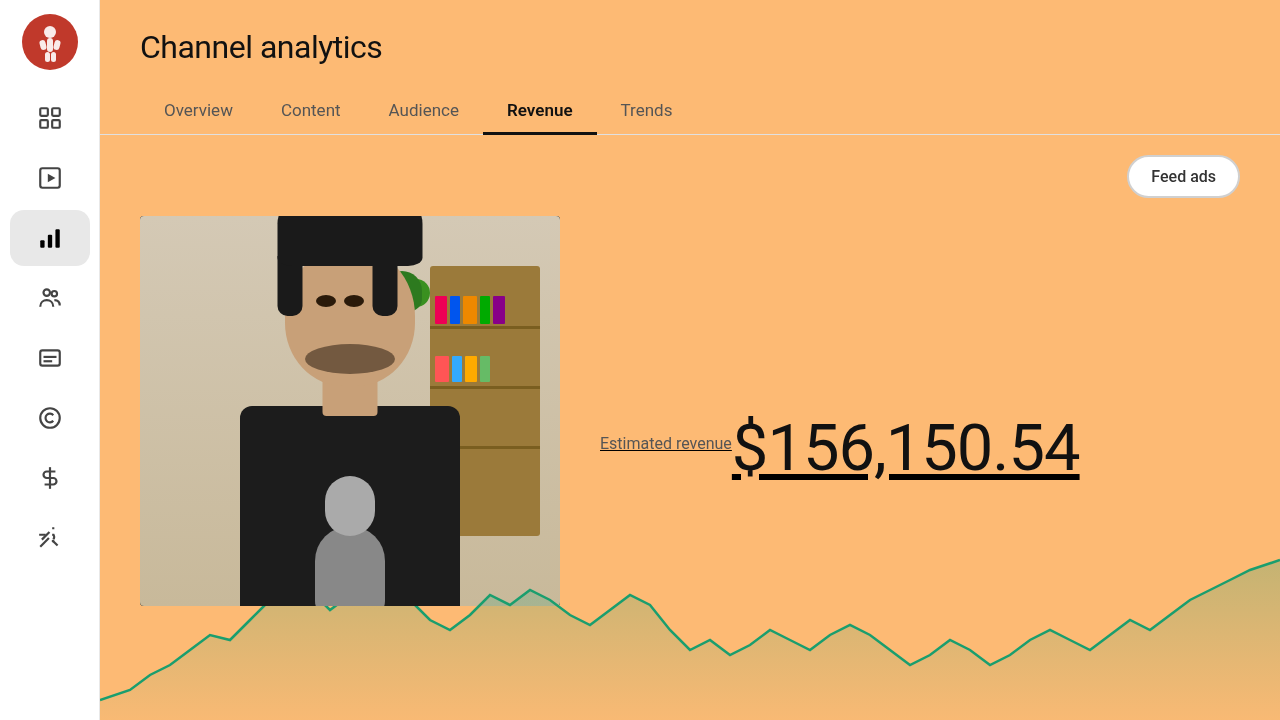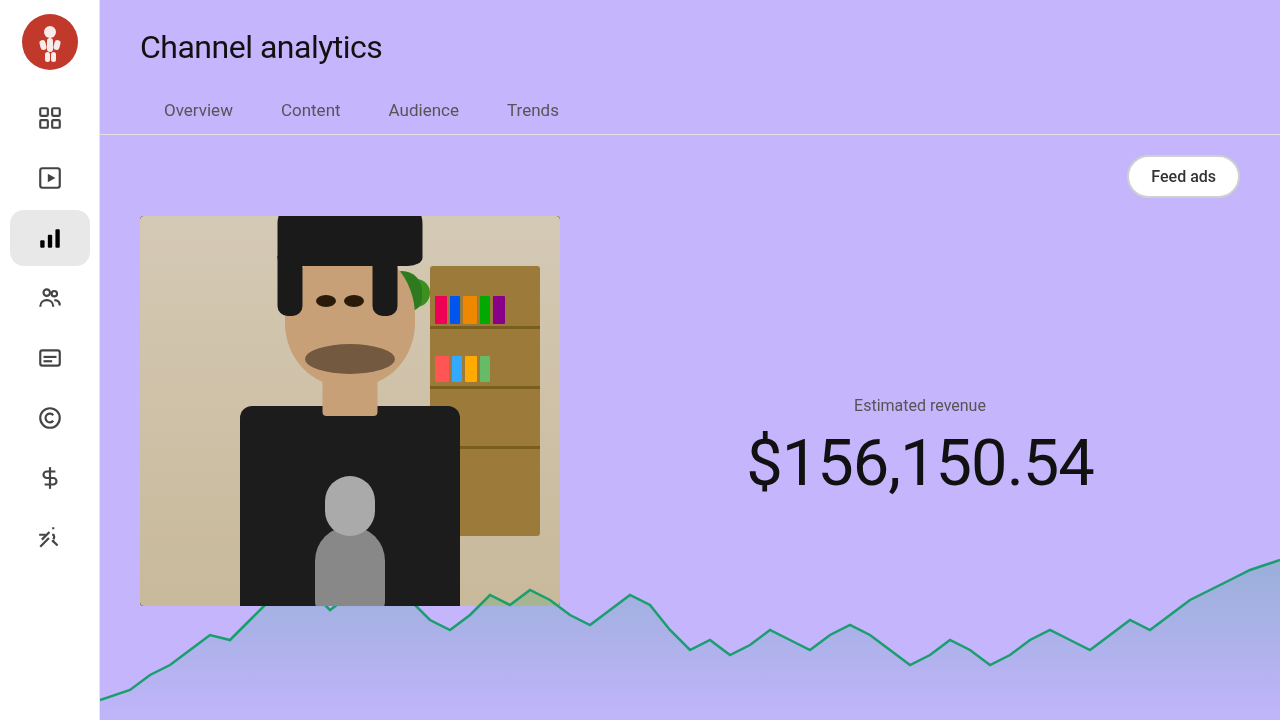--- a/index.html
+++ b/index.html
@@ -58,21 +58,21 @@
       background: #e8e8e8;
       color: #000;
     }
     .sidebar-item svg { width: 26px; height: 26px; }
 
     
     .main {
       flex: 1;
       display: flex;
       flex-direction: column;
-      background: #c4b5fd;
+      background: #fdba74;
       overflow: hidden;
     }
 
     
     .header {
       padding: 28px 40px 0 40px;
     }
     .page-title {
       font-size: 32px;
       font-weight: 400;
@@ -174,24 +174,24 @@
     .room-bg {
       position: absolute;
       top: 0; left: 0; right: 0; bottom: 0;
       background: linear-gradient(180deg, #d4c9b5 0%, #c8b99a 100%);
     }
 
     
     .revenue-panel {
       flex: 1;
       display: flex;
-      flex-direction: column;
-      align-items: center;
-      justify-content: center;
+      flex-direction: row;
+      align-items: center;
       padding-bottom: 40px;
+      text-decoration: underline;
     }
     .estimated-label {
       font-size: 16px;
       color: #555;
       margin-bottom: 10px;
     }
     .revenue-value {
       font-size: 65px;
       font-weight: 400;
       color: #111;
@@ -299,20 +299,21 @@
 
 <main class="main">
   <div class="header">
     <h1 class="page-title">Channel analytics</h1>
   </div>
 
   <div class="tabs">
     <div class="tab">Overview</div>
     <div class="tab">Content</div>
     <div class="tab">Audience</div>
+    <div class="tab active">Revenue</div>
     <div class="tab">Trends</div>
   </div>
 
   <div class="content">
 
     <div class="sub-tabs">
       <div class="sub-tab">Feed ads</div>
     </div>
 
     <div class="body-row">

